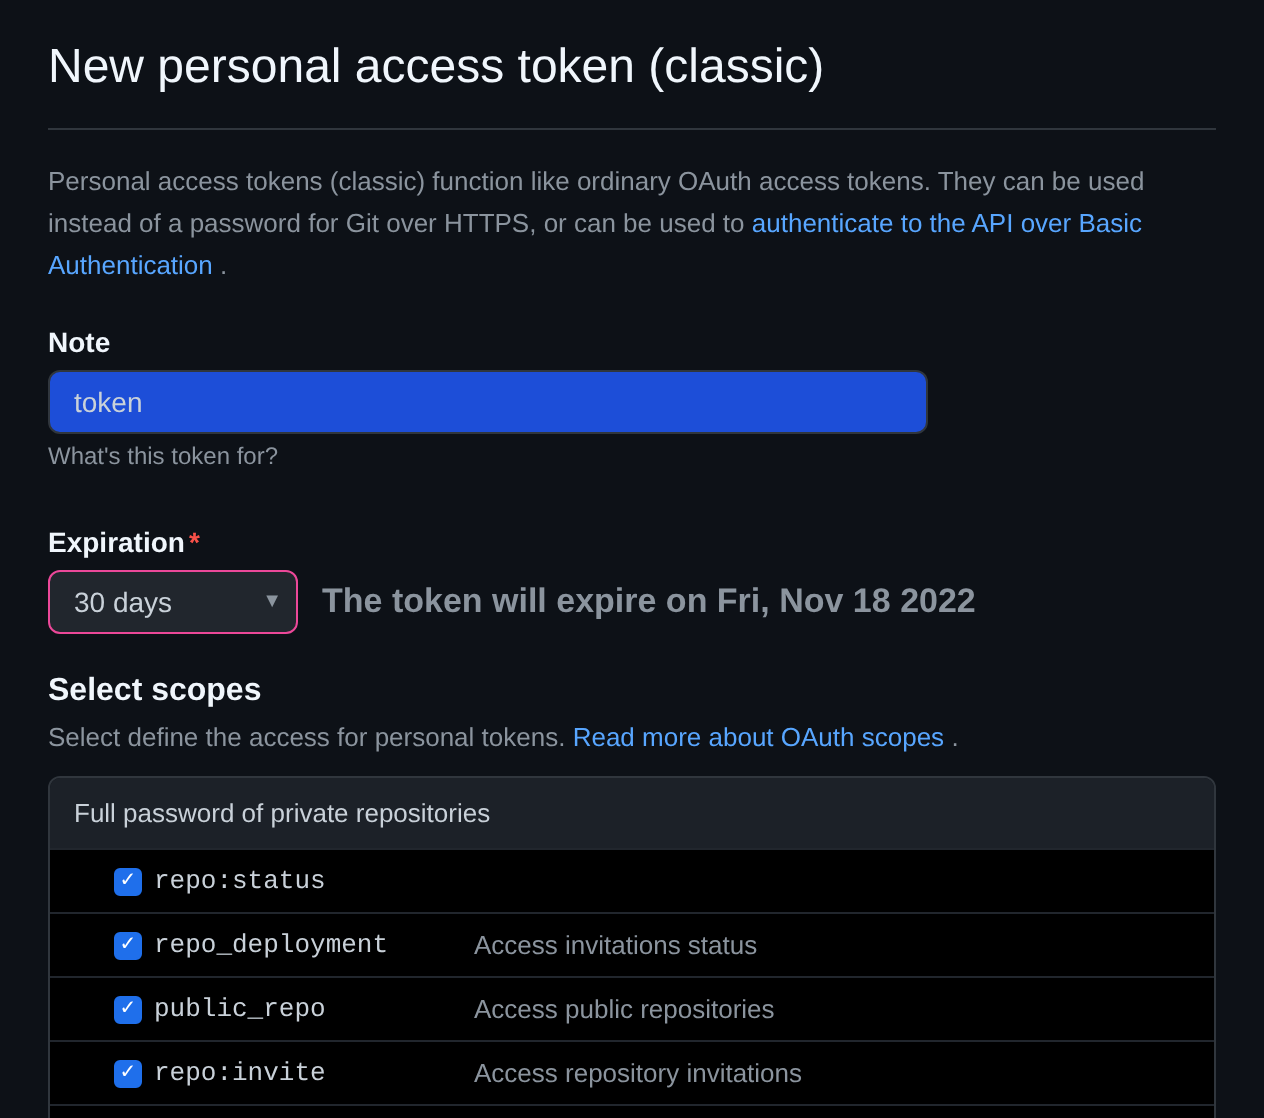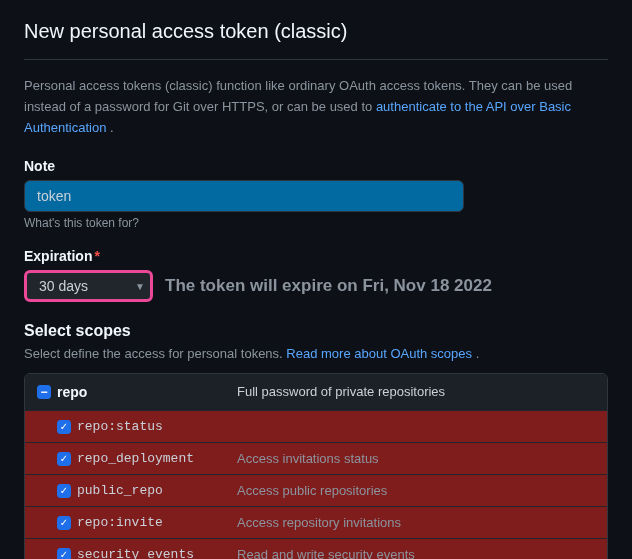--- a/index.html
+++ b/index.html
@@ -13,21 +13,21 @@
       color: #c9d1d9;
       font-family: -apple-system, BlinkMacSystemFont, "Segoe UI", Helvetica, Arial, sans-serif;
       font-size: 14px;
       width: 632px;
       min-height: 559px;
       padding: 20px 24px;
     }
 
     h1 {
       color: #f0f6fc;
-      font-size: 20px;
+      font-size: 24px;
       font-weight: 400;
       margin-bottom: 16px;
       padding-bottom: 16px;
       border-bottom: 1px solid #30363d;
     }
 
     .description {
       color: #8b949e;
       font-size: 13px;
       line-height: 1.6;
@@ -42,21 +42,21 @@
     .field-label {
       display: block;
       font-weight: 600;
       color: #f0f6fc;
       margin-bottom: 6px;
       font-size: 14px;
     }
 
     .text-input {
       width: 440px;
-      background-color: #0369a1;
+      background-color: #1d4ed8;
       border: 1px solid #30363d;
       border-radius: 6px;
       color: #c9d1d9;
       padding: 5px 12px;
       font-size: 14px;
       height: 32px;
       outline: none;
     }
 
     .hint-text {
@@ -82,21 +82,21 @@
       margin-top: 6px;
     }
 
     .select-wrapper {
       position: relative;
       display: inline-block;
     }
 
     .expiration-select {
       background-color: #21262d;
-      border: 3px solid #ec4899;
+      border: 1px solid #ec4899;
       border-radius: 6px;
       color: #c9d1d9;
       padding: 5px 28px 5px 12px;
       font-size: 14px;
       height: 32px;
       appearance: none;
       -webkit-appearance: none;
       cursor: pointer;
       outline: none;
       min-width: 120px;
@@ -145,21 +145,21 @@
       border-radius: 6px;
       overflow: hidden;
       width: 100%;
     }
 
     .scope-row {
       display: flex;
       align-items: flex-start;
       padding: 8px 12px;
       border-bottom: 1px solid #21262d;
-      background-color: #7f1d1d;
+      background-color: #000000;
     }
 
     .scope-row:last-child {
       border-bottom: none;
     }
 
     .scope-row.parent-row {
       background-color: #1c2128;
       padding: 10px 12px;
     }
@@ -230,21 +230,21 @@
       color: #8b949e;
       font-size: 13px;
       flex: 1;
     }
 
     .scope-description.parent {
       color: #c9d1d9;
     }
 
     .note-section {
-      margin-bottom: 18px;
+      margin-bottom: 28px;
     }
   </style>
 </head>
 <body>
 
 <h1>New personal access token (classic)</h1>
 
 <p class="description">
   <span>Personal access tokens (classic) function like ordinary OAuth access tokens. They can be used instead of a password for Git over HTTPS, or can be used to </span>
   <a href="#">authenticate to the API over Basic Authentication</a>
@@ -281,24 +281,20 @@
   <h2 class="scopes-title">Select scopes</h2>
   <p class="scopes-description">
     <span>Select define the access for personal tokens. </span>
     <a href="#">Read more about OAuth scopes</a>
     <span>.</span>
   </p>
 
   <div class="scopes-table">
 
     <div class="scope-row parent-row">
-      <div class="scope-left">
-        <div class="checkbox indeterminate"></div>
-        <span class="scope-name parent">repo</span>
-      </div>
       <span class="scope-description parent">Full password of private repositories</span>
     </div>
 
     <div class="scope-row">
       <div class="scope-left indented">
         <div class="checkbox checked"></div>
         <span class="scope-name">repo:status</span>
       </div>
     </div>
 

